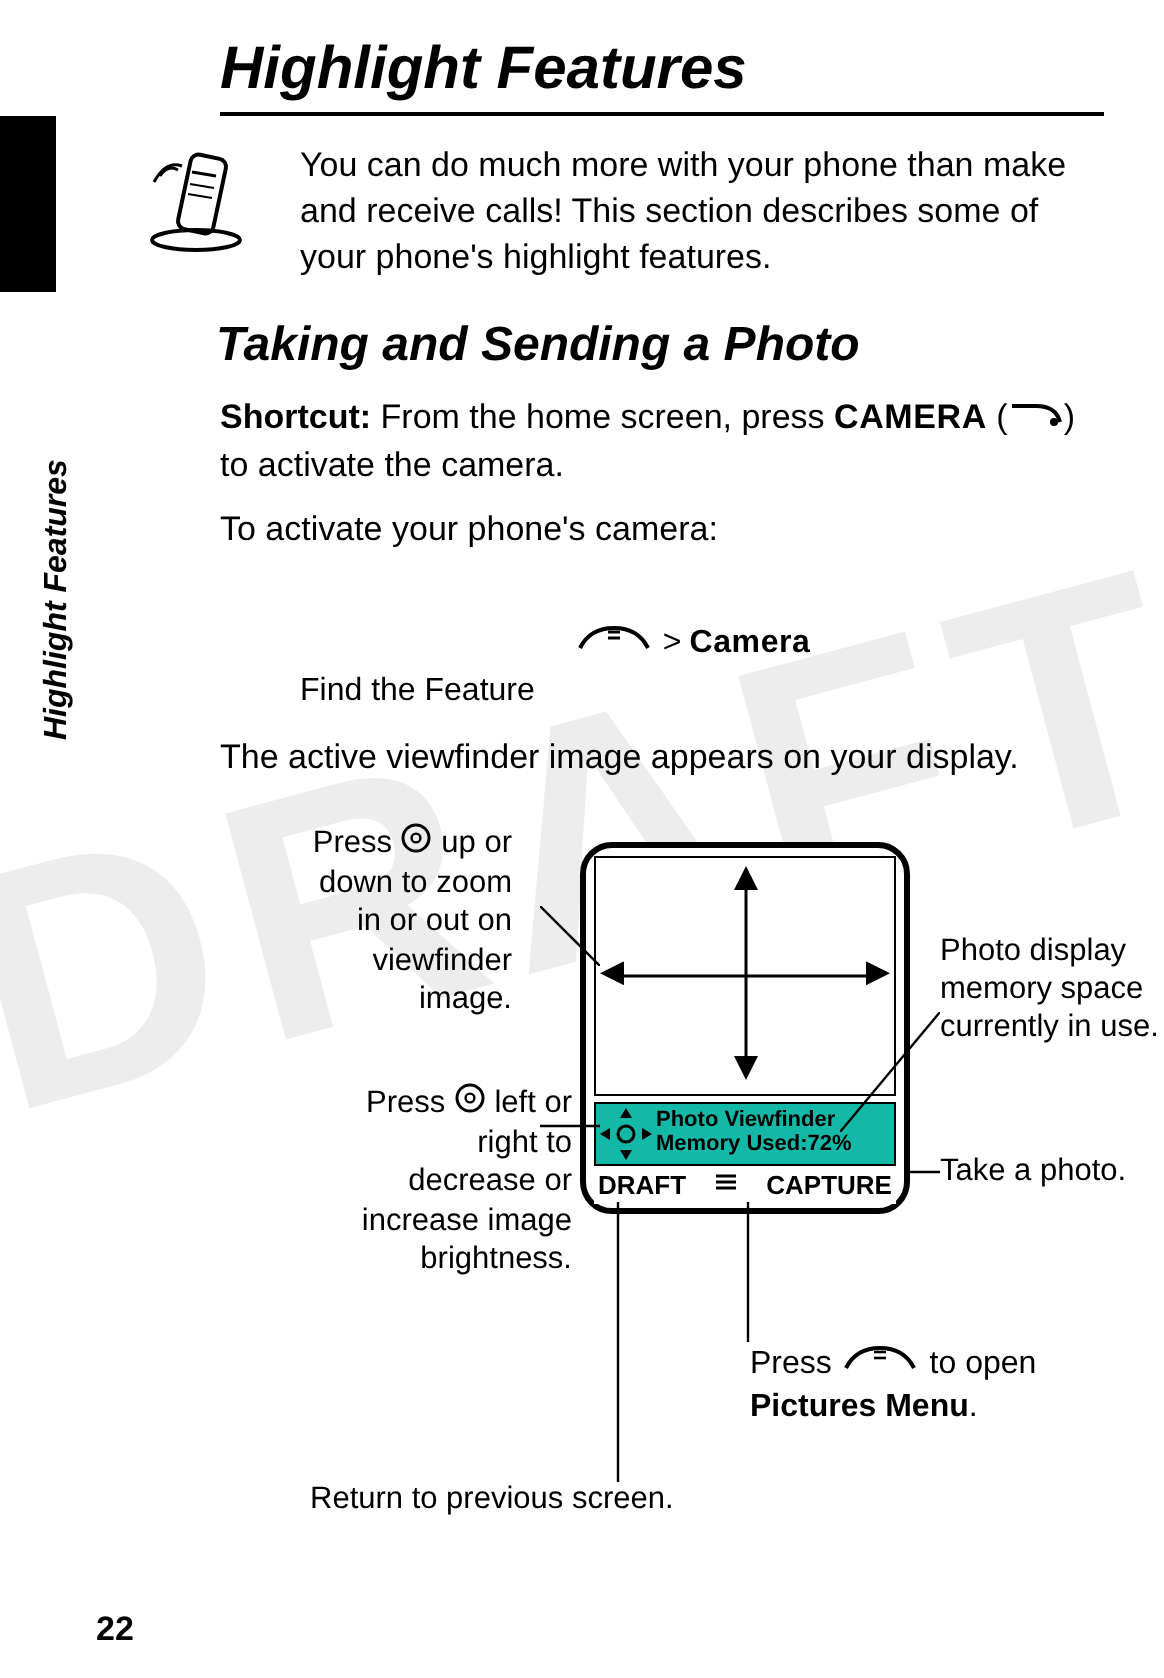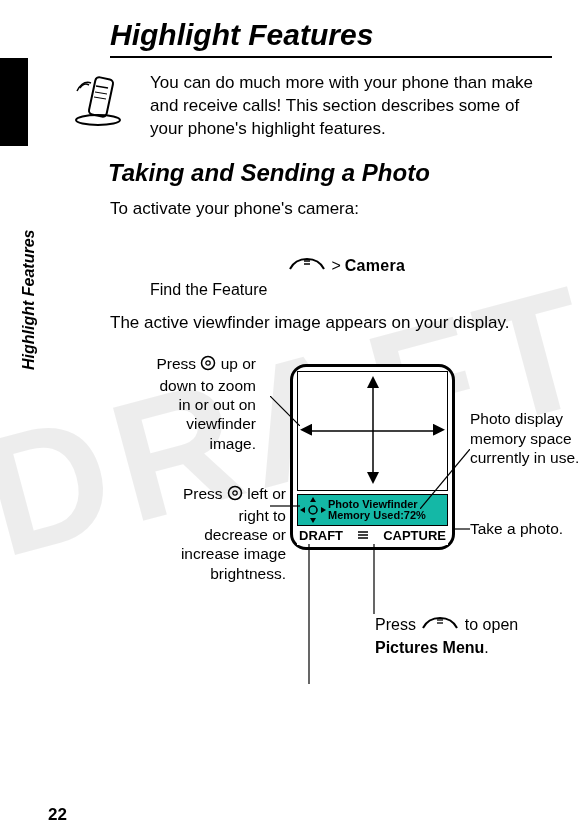--- a/index.html
+++ b/index.html
@@ -211,20 +211,27 @@
         <line x1="24" y1="25" x2="36" y2="27" stroke="#000" stroke-width="1"></line>
         <path d="M10 16 Q14 10 19 13" fill="none" stroke="#000" stroke-width="1.5"></path>
         <path d="M7 19 Q13 8 21 11" fill="none" stroke="#000" stroke-width="1.5"></path>
       </svg>
     </div>
     <div class="intro-text">You can do much more with your phone than make and receive calls! This section describes some of your phone's highlight features.</div>
   </div>
 
   <h2 class="sub-title">Taking and Sending a Photo</h2>
 
+  <p class="body-text">
+    <b>Shortcut:</b><span> From the home screen, press </span><span class="camera-strong">CAMERA</span>
+    (<span class="softkey-glyph"><svg width="28" height="14" viewBox="0 0 28 14">
+          <path d="M2 3 L14 3 Q24 3 26 11" fill="none" stroke="#000" stroke-width="2"></path>
+          <circle cx="23" cy="11" r="2" fill="#000"></circle>
+        </svg></span>)<span> to activate the camera.</span>
+  </p>
 
   <p class="body-text">To activate your phone's camera:</p>
 
   <div class="feature-row">
     <span class="feature-label">Find the Feature</span>
     <span class="menu-key-inline">
       <span class="softkey-glyph">
         <svg width="40" height="18" viewBox="0 0 40 18">
           <path d="M3 14 Q8 4 20 4 Q32 4 37 14" fill="none" stroke="#000" stroke-width="2"></path>
           <line x1="17" y1="6" x2="23" y2="6" stroke="#000" stroke-width="1.5"></line>
@@ -340,20 +347,21 @@
             <path d="M3 13 Q8 3 20 3 Q32 3 37 13" fill="none" stroke="#000" stroke-width="2"></path>
             <line x1="17" y1="5" x2="23" y2="5" stroke="#000" stroke-width="1.3"></line>
             <line x1="17" y1="8" x2="23" y2="8" stroke="#000" stroke-width="1.3"></line>
           </svg></span><span> to open</span><br>
       <span class="pm-label">Pictures Menu</span><span>.</span>
     </div>
     <svg style="position:absolute; left:300px; top:190px;" width="8" height="70">
         <line x1="4" y1="0" x2="4" y2="70" stroke="#000" stroke-width="1.2"></line>
       </svg>
 
+    <div class="return-text">Return to previous screen.</div>
     <svg style="position:absolute; left:235px; top:190px;" width="8" height="140">
         <line x1="4" y1="0" x2="4" y2="140" stroke="#000" stroke-width="1.2"></line>
       </svg>
 
   </div>
 
 </div>
 
 <div class="page-num">22</div>
 

